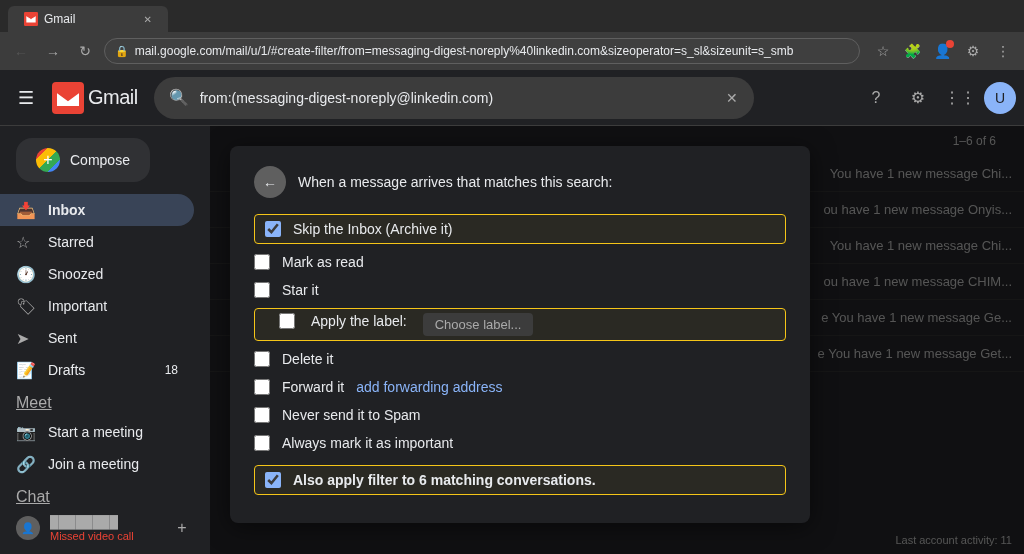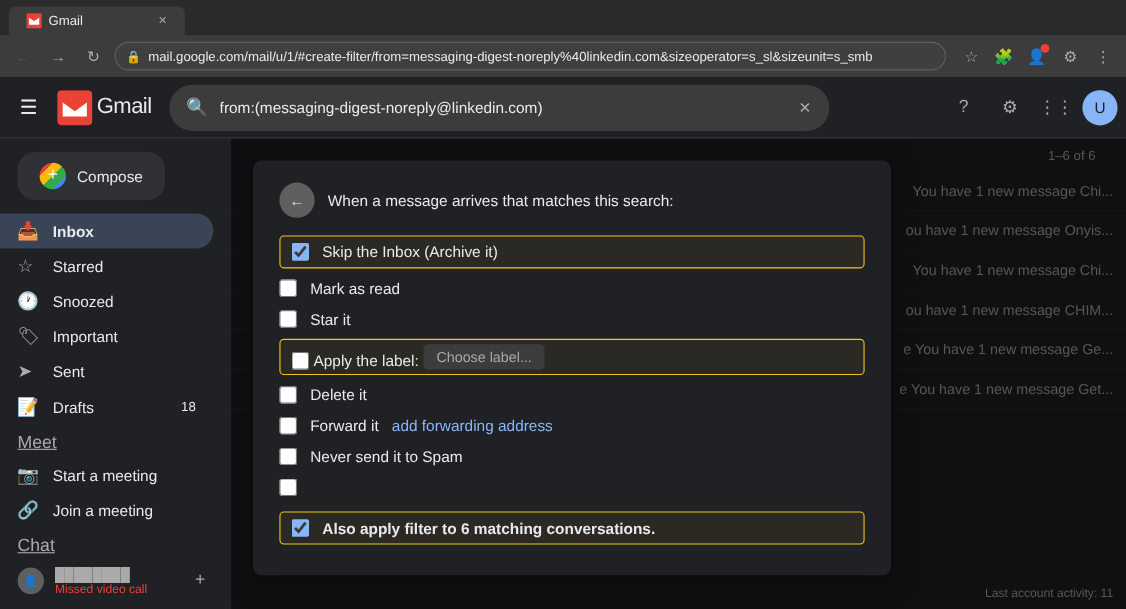--- a/index.html
+++ b/index.html
@@ -366,24 +366,24 @@
       padding: 6px 10px;
       display: flex;
       align-items: center;
       gap: 12px;
       margin: 4px 0;
       background: rgba(245, 197, 24, 0.05);
     }
     .apply-label-row {
       border: 1px solid #f5c518;
       border-radius: 4px;
-      padding: 4px 10px;
-      display: flex;
-      align-items: flex-end;
-      gap: 4px;
+      padding: 4px 24px;
+      display: flex;
+      align-items: flex-start;
+      gap: 16px;
       margin: 4px 0;
       background: rgba(245, 197, 24, 0.05);
     }
     .choose-label-btn {
       background: #3c3c3c;
       border: none;
       border-radius: 4px;
       padding: 4px 12px;
       color: #aaa;
       font-size: 13px;
@@ -654,20 +654,21 @@
             <a class="forward-link">add forwarding address</a>
           </div>
 
           <div class="filter-row">
             <input type="checkbox" class="filter-checkbox" style="">
             <span class="filter-label">Never send it to Spam</span>
           </div>
 
           <div class="filter-row">
             <input type="checkbox" class="filter-checkbox" style="">
+            <span class="filter-label">Always mark it as important</span>
           </div>
 
 
 
           <div class="also-apply-row">
             <input type="checkbox" class="filter-checkbox" checked="" style="">
             <span class="also-apply-label">
               <span>Also apply filter to </span><span style="font-weight:600;">6</span><span> matching conversations.</span>
             </span>
           </div>

